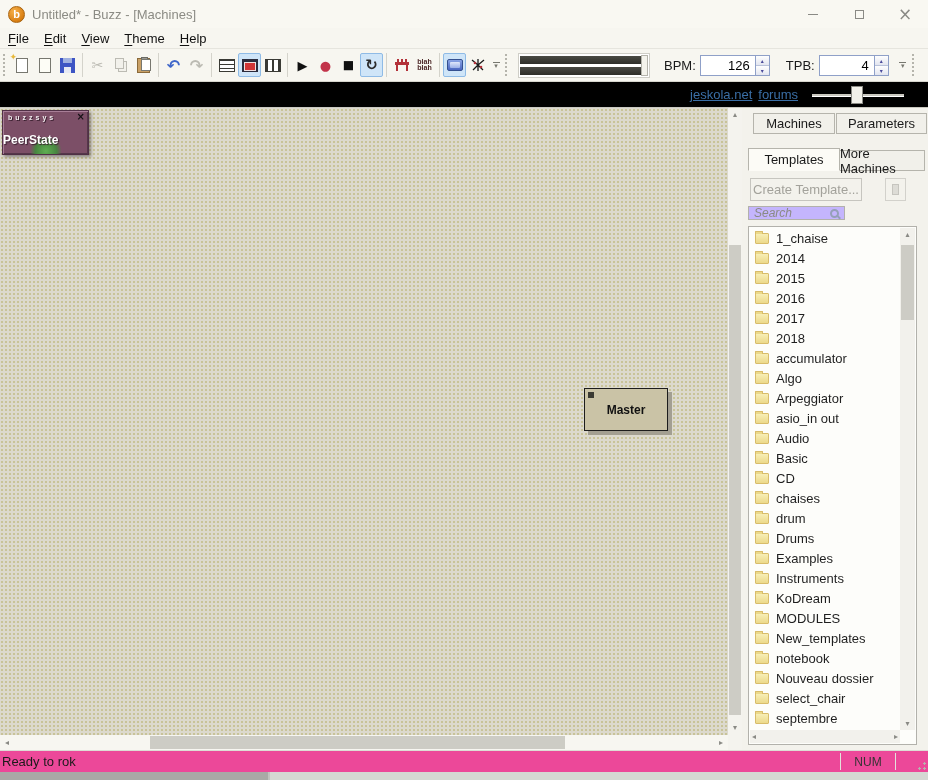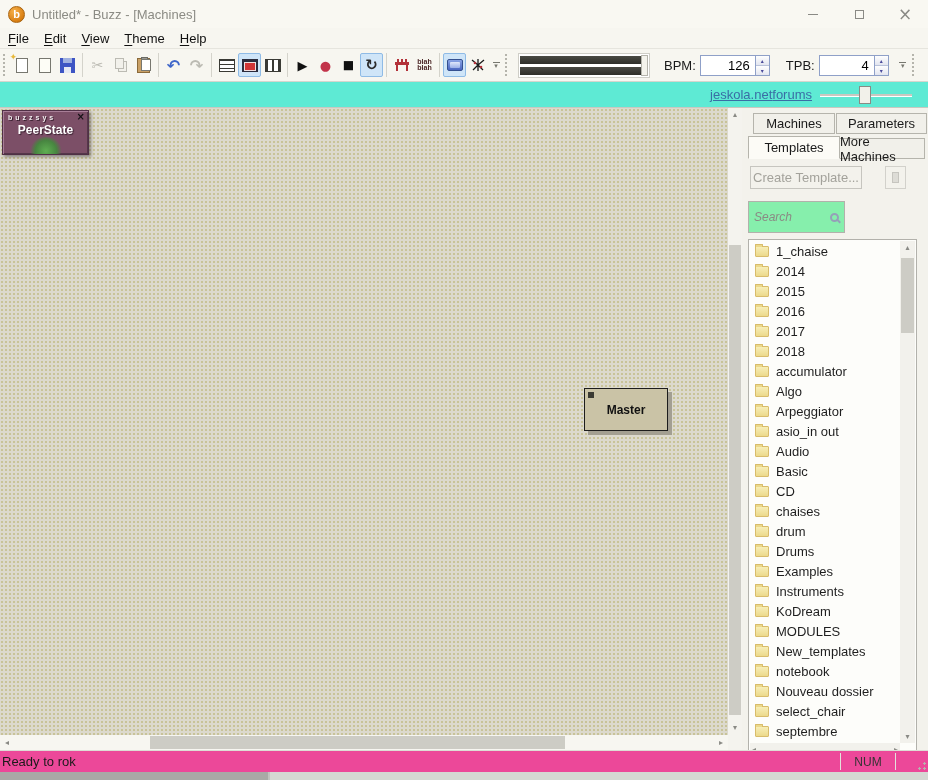--- a/index.html
+++ b/index.html
@@ -71,39 +71,39 @@
 
   .tb-label { margin:0 4px 0 10px; color:#1a1a1a; flex:none; }
   .tb-input { width:56px; height:21px; border:1px solid #8fa0c8; background:#fff; text-align:right; padding-right:5px;
     font-family:"Liberation Sans",sans-serif; font-size:13px; flex:none;padding-left:20px; }
   .spin { display:flex; flex-direction:column; width:14px; height:21px; border:1px solid #8fa0c8; border-left:none; flex:none; }
   .spin span { flex:1; display:flex; align-items:center; justify-content:center; font-size:6px; color:#4a4a9a;
     background:linear-gradient(#fefefe,#e2e5f0); font-family:"DejaVu Sans",sans-serif; }
   .spin span + span { border-top:1px solid #b9c2da; }
 
   
-  .linkbar { height:26px; display:flex; align-items:center; justify-content:flex-end; 
-    padding-right:16px; background:#5eead4; border-bottom:1px solid #c9c8c0; }
+  .linkbar { height:26px; display:flex; align-items:center; justify-content:flex-end; gap:6px;
+    padding-right:24px; background:#000000; border-bottom:1px solid #c9c8c0; }
   .weblink { color:#3a6ea5; text-decoration:underline; cursor:pointer; }
   .slider { position:relative; width:92px; height:18px; margin-left:8px; flex:none; }
   .slider-track { position:absolute; top:8px; left:0; right:0; height:2px; background:#c9c8c0; box-shadow:0 1px 0 #fff; }
   .slider-handle { position:absolute; left:39px; top:0; width:12px; height:18px; background:#f2f1ea; border:1px solid #8a8a84; }
 
   
   .main { display:flex; height:642px; }
   .canvas-wrap { position:relative; width:742px; height:100%; flex:none; background:#f4f3ee; }
   .canvas { position:absolute; top:0; left:0; right:14px; bottom:15px; background-color:#dcd9cd;
     background-image:radial-gradient(#c8c398 1px, rgba(0,0,0,0) 1px); background-size:4px 4px; overflow:hidden; }
 
   .machine { position:absolute; cursor:move; }
   .mach-peer { left:2px; top:2px; width:87px; height:45px; background:#7c4f67; border:1px solid #503046; overflow:hidden;
     box-shadow:inset 1px 1px 0 #a87e97, inset -1px -1px 0 #55374a, 2px 2px 3px rgba(40,30,35,.45); }
   .mach-peer .logo-row { font-size:7px; font-weight:bold; color:#f2eef0; letter-spacing:3px; padding:3px 0 0 5px; text-shadow:1px 1px 0 #3a2030; }
   .mach-peer .close-x { position:absolute; top:1px; right:3px; font-size:10px; font-weight:bold; color:#141014; line-height:1; }
-  .mach-peer .mach-name { text-align:center; color:#fff; font-weight:bold; font-size:12px; margin-top:2px; text-shadow:1px 1px 1px #3a2030; position:relative; z-index:1; }
+  .mach-peer .mach-name { color:#fff; font-weight:bold; font-size:12px; margin-top:12px; text-shadow:1px 1px 1px #3a2030; position:relative; z-index:1; }
   .led-blob { position:absolute; left:50%; transform:translateX(-50%); bottom:-11px; width:32px; height:28px; border-radius:50%;
     background:radial-gradient(circle, #5fae52 0%, #478540 50%, rgba(70,130,60,0) 74%); }
   .mach-master { left:584px; top:280px; width:84px; height:43px; background:#cac3a6; border:1px solid #1c1c1c;
     box-shadow:4px 4px 0 #a39f92; display:flex; align-items:center; justify-content:center; }
   .mach-master::before { content:""; position:absolute; top:3px; left:3px; width:6px; height:6px; background:#3a3a33; }
   .mach-master .mach-name { font-weight:bold; font-size:12px; color:#111; }
 
   .scroll-arrow { color:#8a8a85; font-size:8px; line-height:1; display:flex; align-items:center; justify-content:center; }
   .vscroll { position:absolute; top:0; right:0; bottom:15px; width:14px; background:#f4f3ee; }
   .vscroll .up { position:absolute; top:0; left:0; right:0; height:14px; }
@@ -115,29 +115,29 @@
   .hscroll .thumb { position:absolute; left:150px; width:415px; top:1px; bottom:1px; background:#cdccc5; }
 
   
   .panel { flex:1; background:#f3f2ec; padding:5px 3px 0 6px; position:relative; }
   .tabs-row { display:flex; }
   .tabs-row.first { margin-left:5px; }
   .tab { border:1px solid #b5b4ac; background:#f1f0ea; height:21px; display:flex; align-items:center; justify-content:center; cursor:default; }
   .tab-machines { width:82px; } .tab-parameters { width:91px; margin-left:1px; }
   .tab-templates { width:92px; background:#fcfbf6; height:23px; margin-top:-1px; border-bottom-color:#fcfbf6; position:relative; z-index:1; }
   .tab-more { width:85px; margin-top:1px; border-left:none; }
-  .tabs-row.second { margin-top:3px; }
+  .tabs-row.second { margin-top:15px; }
 
   .create-row { display:flex; gap:23px; margin:7px 2px 0 2px; }
   .create-btn { width:112px; height:23px; border:1px solid #c6c5bf; background:#f3f2ec; color:#a3a29b; font-size:13px;
     font-family:"Liberation Sans",sans-serif; }
   .small-btn { width:21px; height:23px; border:1px solid #d2d1cb; background:#f3f2ec; display:flex; align-items:center; justify-content:center; }
   .small-btn .ghost { width:7px; height:11px; background:#dddcd6; border:1px solid #c6c5bf; }
 
-  .search-box { width:97px; height:32px; margin-top:12px; border:1px solid #b2b1ab; background:#86efac; display:flex; align-items:center; padding:0 5px; }
+  .search-box { width:97px; height:14px; margin-top:5px; border:1px solid #b2b1ab; background:#c4b5fd; display:flex; align-items:center; padding:0 5px; }
   .search-box input { flex:1; min-width:0; border:none; outline:none; font-style:italic; color:#555; font-size:12px;
     font-family:"Liberation Sans",sans-serif; background:transparent; }
   .search-box input::placeholder { color:#8a8a84; font-style:italic; }
   .mag { width:9px; height:9px; border:2px solid #95a0b8; border-radius:50%; position:relative; flex:none; }
   .mag::after { content:""; position:absolute; width:5px; height:2px; background:#95a0b8; transform:rotate(45deg); right:-4px; bottom:-2px; }
 
   .list-wrap { margin-top:6px; width:169px; height:519px; border:1px solid #b2b1ab; background:#fdfdfa; position:relative; }
   .list-clip { position:absolute; top:1px; left:1px; right:16px; bottom:14px; overflow:hidden; }
   .folder-list { list-style:none; }
   .folder-row { height:20px; display:flex; align-items:center; gap:7px; padding-left:5px; cursor:default; }

